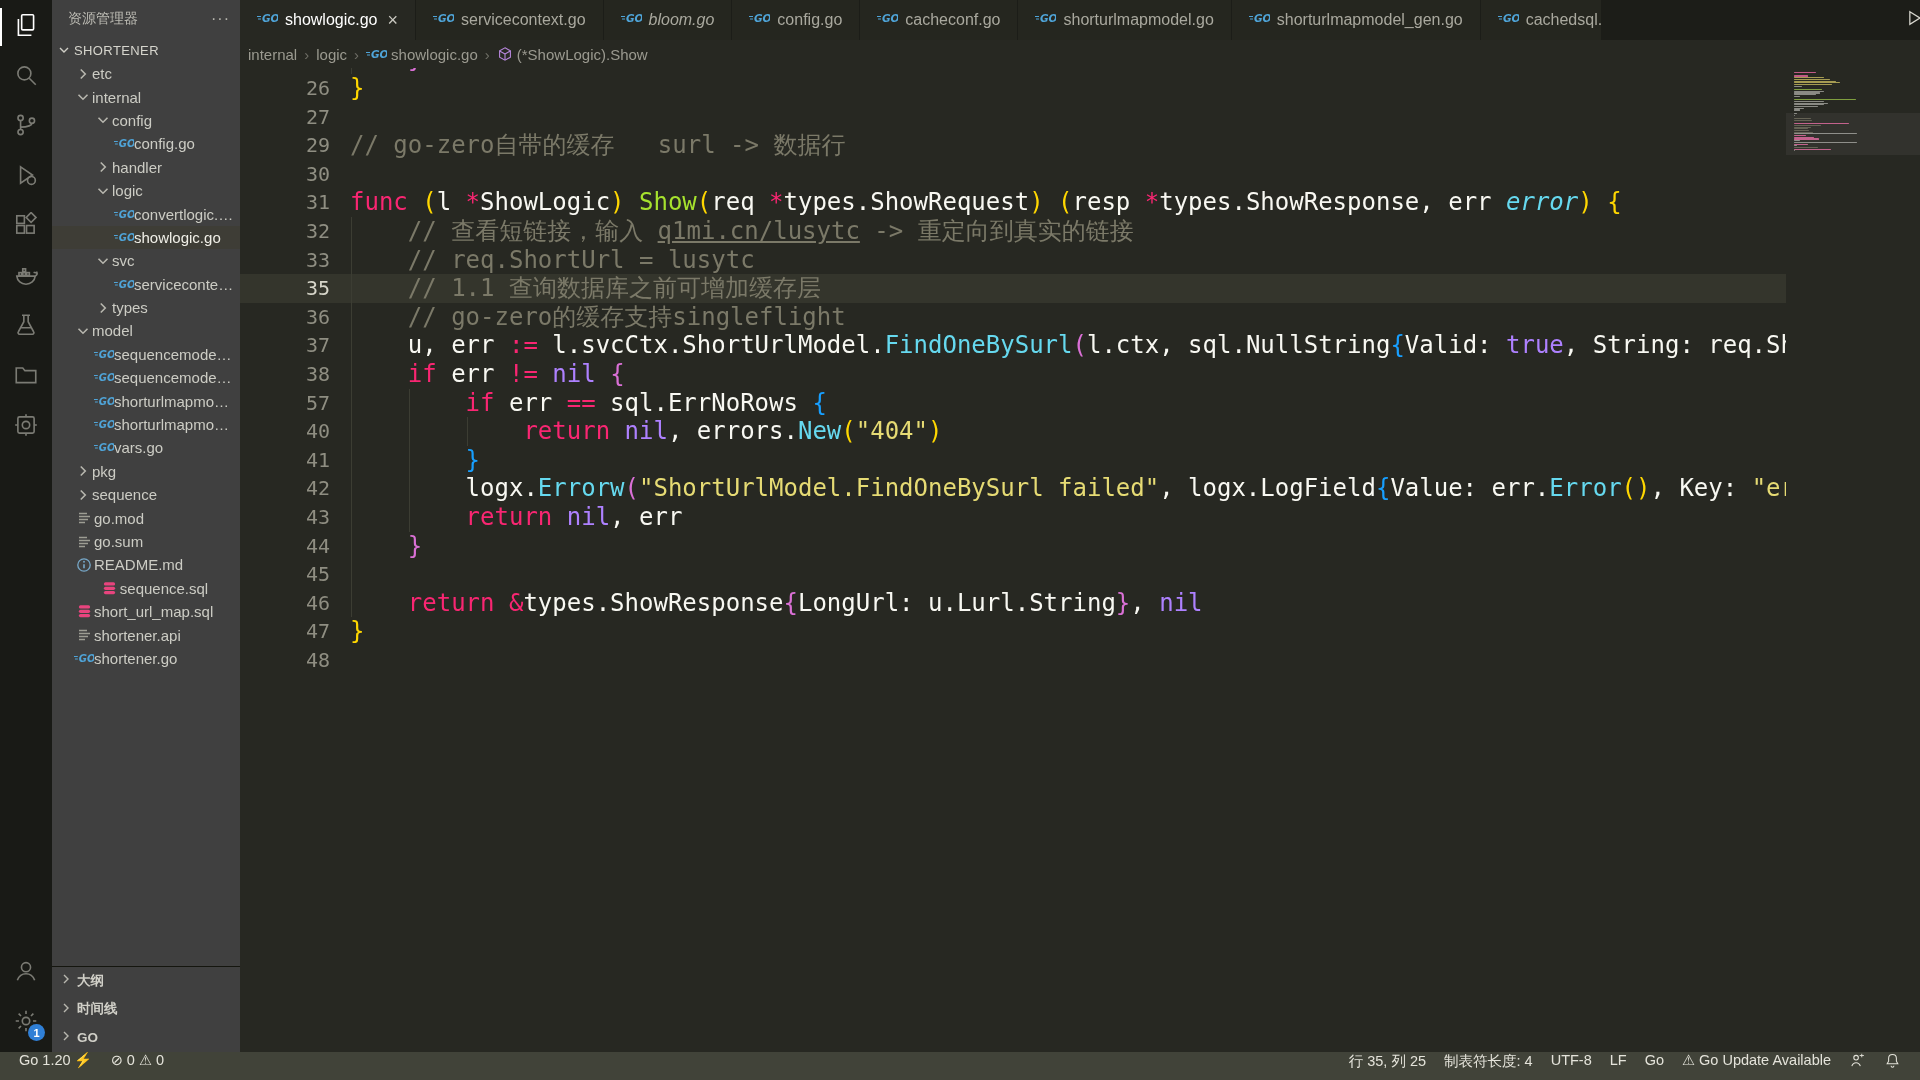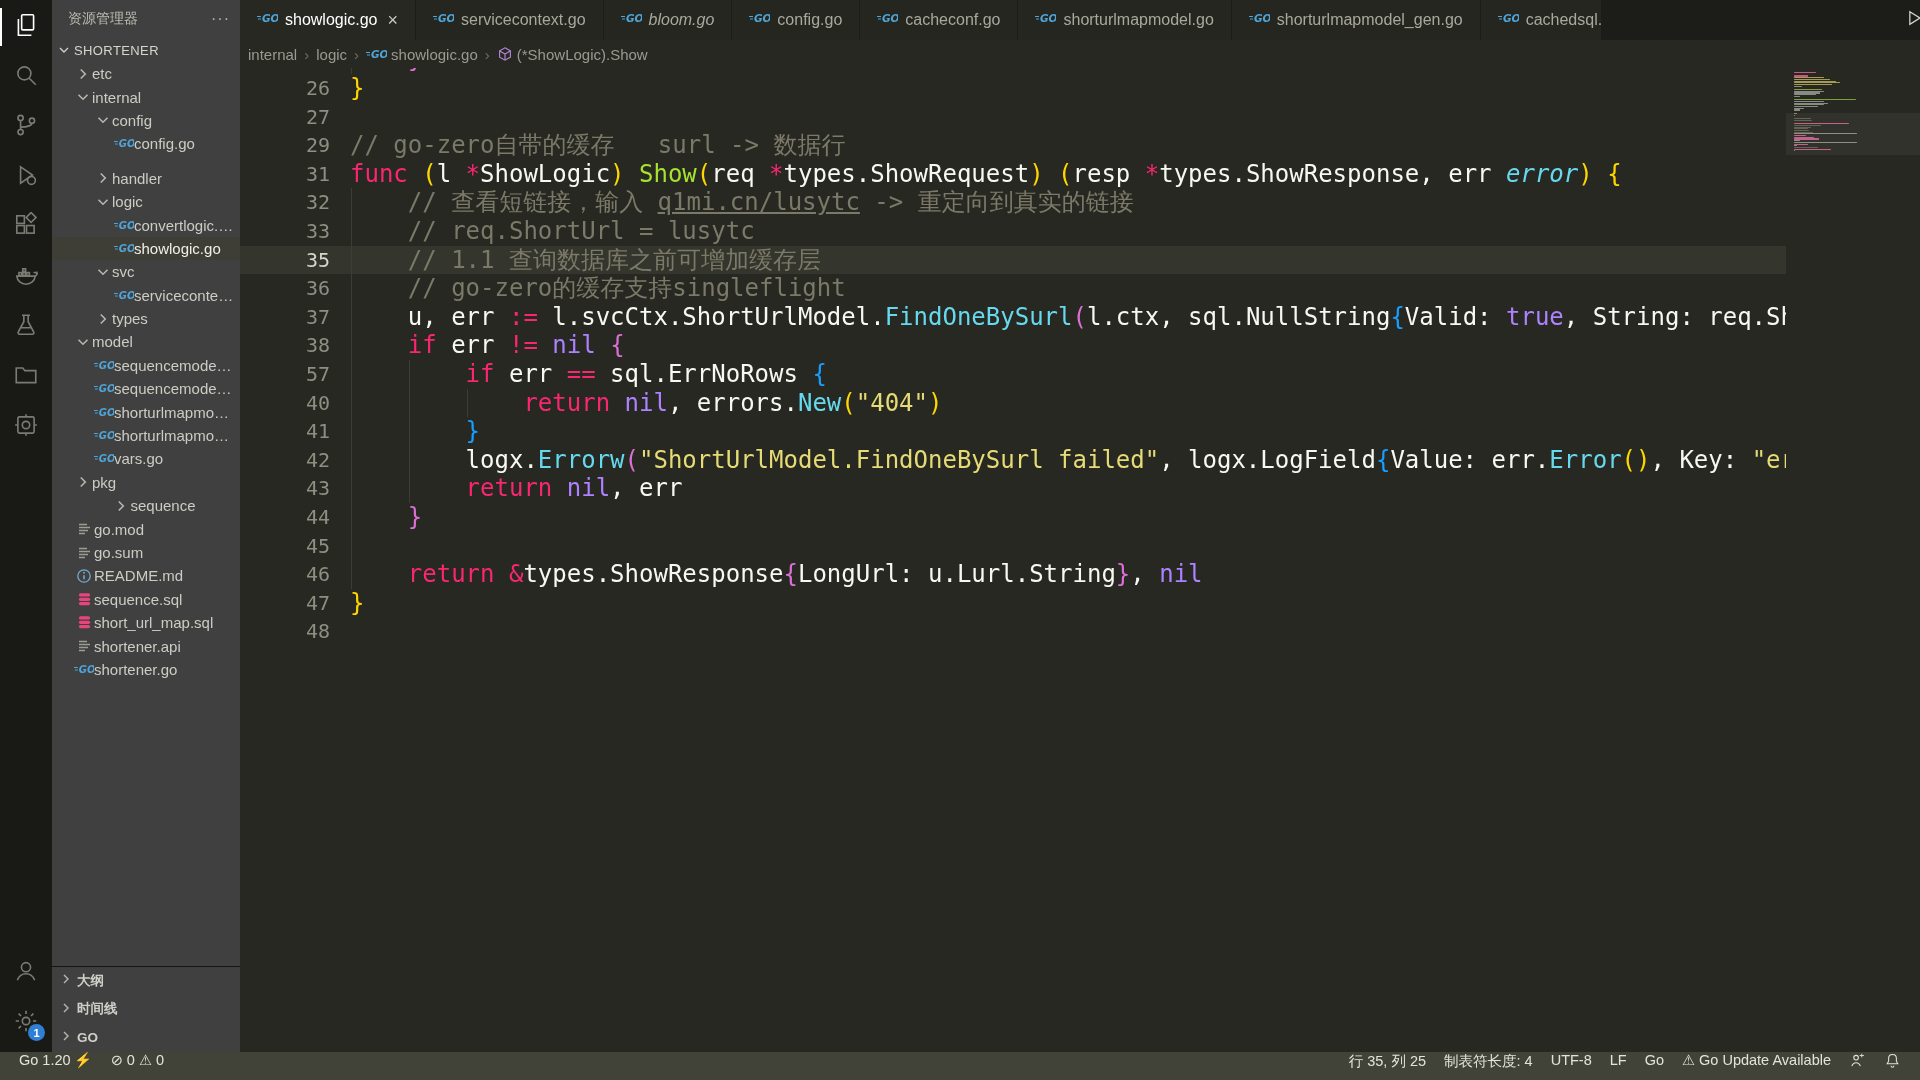--- a/index.html
+++ b/index.html
@@ -211,21 +211,21 @@
         </div>
         <div class="trow" style="padding-left: 62px;">
           <span class="ficon">
             <svg width="21" height="13" viewBox="0 0 21 13">
               <path d="M0 4.5h4M1 7h3" stroke="#4fa4d8" stroke-width="1.1"></path>
               <text x="5" y="10" font-size="10.5" font-style="italic" font-weight="bold" fill="#4fa4d8" font-family="DejaVu Sans,sans-serif">GO</text>
             </svg>
           </span>
           <span class="lbl">config.go</span>
         </div>
-        <div class="trow" style="padding-left: 42px; margin-top: 11px;">
+        <div class="trow" style="padding-left: 42px;">
           <span class="chev">
             <svg viewBox="0 0 16 16" fill="none">
               <path d="M6 4l4 4-4 4" stroke="#b8b7af" stroke-width="1.4"></path>
             </svg>
           </span>
           <span class="lbl">handler</span>
         </div>
         <div class="trow" style="padding-left: 42px;">
           <span class="chev">
             <svg viewBox="0 0 16 16" fill="none">
@@ -331,21 +331,21 @@
           <span class="lbl">vars.go</span>
         </div>
         <div class="trow" style="padding-left: 22px;">
           <span class="chev">
             <svg viewBox="0 0 16 16" fill="none">
               <path d="M6 4l4 4-4 4" stroke="#b8b7af" stroke-width="1.4"></path>
             </svg>
           </span>
           <span class="lbl">pkg</span>
         </div>
-        <div class="trow" style="padding-left: 22px; justify-content: center;">
+        <div class="trow" style="padding-left: 22px;">
           <span class="chev">
             <svg viewBox="0 0 16 16" fill="none">
               <path d="M6 4l4 4-4 4" stroke="#b8b7af" stroke-width="1.4"></path>
             </svg>
           </span>
           <span class="lbl">sequence</span>
         </div>
         <div class="trow" style="padding-left: 22px;">
           <span class="ficon">
             <svg width="16" height="16" viewBox="0 0 16 16" fill="none">
@@ -365,21 +365,21 @@
         <div class="trow" style="padding-left: 22px;">
           <span class="ficon">
             <svg width="16" height="16" viewBox="0 0 16 16" fill="none">
               <circle cx="8" cy="8" r="6.2" stroke="#77a8c8" stroke-width="1.3"></circle>
               <path d="M8 7.2v4" stroke="#77a8c8" stroke-width="1.6"></path>
               <circle cx="8" cy="4.7" r=".95" fill="#77a8c8"></circle>
             </svg>
           </span>
           <span class="lbl">README.md</span>
         </div>
-        <div class="trow" style="padding-left: 22px;">
+        <div class="trow" style="padding-left: 22px; justify-content: center;">
           <span class="ficon">
             <svg width="15" height="15" viewBox="0 0 16 16" fill="#e8447e">
               <rect x="2" y="1.4" width="12" height="3.5" rx="1.75"></rect>
               <rect x="2" y="6" width="12" height="3.5" rx="1.75"></rect>
               <rect x="2" y="10.6" width="12" height="3.5" rx="1.75"></rect>
             </svg>
           </span>
           <span class="lbl">sequence.sql</span>
         </div>
         <div class="trow" style="padding-left: 22px;">
@@ -529,20 +529,21 @@
           </span>
           <span>(*ShowLogic).Show</span>
         </span>
       </div>
     <div class="codearea">
       <div class="codelines" id="codelines">
           <div class="cl"><span class="ln">25</span><span class="lc"><span class="guide" style="left:1.0px"></span><span class="tk-pl">    </span><span class="tk-b2">}</span></span></div>
           <div class="cl"><span class="ln">26</span><span class="lc"><span class="tk-b1">}</span></span></div>
           <div class="cl"><span class="ln">27</span><span class="lc"></span></div>
           <div class="cl"><span class="ln">29</span><span class="lc"><span class="tk-com">// go-zero自带的缓存   surl -&gt; 数据行</span></span></div>
+          <div class="cl"><span class="ln">30</span><span class="lc"></span></div>
           <div class="cl"><span class="ln">31</span><span class="lc"><span class="tk-kw">func</span><span class="tk-pl"> </span><span class="tk-b1">(</span><span class="tk-pl">l </span><span class="tk-kw">*</span><span class="tk-pl">ShowLogic</span><span class="tk-b1">)</span><span class="tk-pl"> </span><span class="tk-fn">Show</span><span class="tk-b1">(</span><span class="tk-pl">req </span><span class="tk-kw">*</span><span class="tk-pl">types.ShowRequest</span><span class="tk-b1">)</span><span class="tk-pl"> </span><span class="tk-b1">(</span><span class="tk-pl">resp </span><span class="tk-kw">*</span><span class="tk-pl">types.ShowResponse</span><span class="tk-pl">, err </span><span class="tk-typ">error</span><span class="tk-b1">)</span><span class="tk-pl"> </span><span class="tk-b1">{</span></span></div>
           <div class="cl"><span class="ln">32</span><span class="lc"><span class="guide" style="left:1.0px"></span><span class="tk-pl">    </span><span class="tk-com">// 查看短链接，输入 </span><span class="tk-lnk">q1mi.cn/lusytc</span><span class="tk-com"> -&gt; 重定向到真实的链接</span></span></div>
           <div class="cl"><span class="ln">33</span><span class="lc"><span class="guide" style="left:1.0px"></span><span class="tk-pl">    </span><span class="tk-com">// req.ShortUrl = lusytc</span></span></div>
           <div class="cl cur"><span class="ln">35</span><span class="lc"><span class="guide" style="left:1.0px"></span><span class="tk-pl">    </span><span class="tk-com">// 1.1 查询数据库之前可增加缓存层</span></span></div>
           <div class="cl"><span class="ln">36</span><span class="lc"><span class="guide" style="left:1.0px"></span><span class="tk-pl">    </span><span class="tk-com">// go-zero的缓存支持singleflight</span></span></div>
           <div class="cl"><span class="ln">37</span><span class="lc"><span class="guide" style="left:1.0px"></span><span class="tk-pl">    </span><span class="tk-pl">u, err </span><span class="tk-kw">:=</span><span class="tk-pl"> l.svcCtx.ShortUrlModel.</span><span class="tk-call">FindOneBySurl</span><span class="tk-b2">(</span><span class="tk-pl">l.ctx, sql.NullString</span><span class="tk-b3">{</span><span class="tk-pl">Valid: </span><span class="tk-con">true</span><span class="tk-pl">, String: req.Sho</span></span></div>
           <div class="cl"><span class="ln">38</span><span class="lc"><span class="guide" style="left:1.0px"></span><span class="tk-pl">    </span><span class="tk-kw">if</span><span class="tk-pl"> err </span><span class="tk-kw">!=</span><span class="tk-pl"> </span><span class="tk-con">nil</span><span class="tk-pl"> </span><span class="tk-b2">{</span></span></div>
           <div class="cl"><span class="ln">57</span><span class="lc"><span class="guide" style="left:1.0px"></span><span class="guide" style="left:58.8px"></span><span class="tk-pl">        </span><span class="tk-kw">if</span><span class="tk-pl"> err </span><span class="tk-kw">==</span><span class="tk-pl"> sql.ErrNoRows </span><span class="tk-b3">{</span></span></div>
           <div class="cl"><span class="ln">40</span><span class="lc"><span class="guide" style="left:1.0px"></span><span class="guide" style="left:58.8px"></span><span class="guide" style="left:116.6px"></span><span class="tk-pl">            </span><span class="tk-kw">return</span><span class="tk-pl"> </span><span class="tk-con">nil</span><span class="tk-pl">, errors.</span><span class="tk-call">New</span><span class="tk-b1">(</span><span class="tk-str">"404"</span><span class="tk-b1">)</span></span></div>
           <div class="cl"><span class="ln">41</span><span class="lc"><span class="guide" style="left:1.0px"></span><span class="guide" style="left:58.8px"></span><span class="tk-pl">        </span><span class="tk-b3">}</span></span></div>

